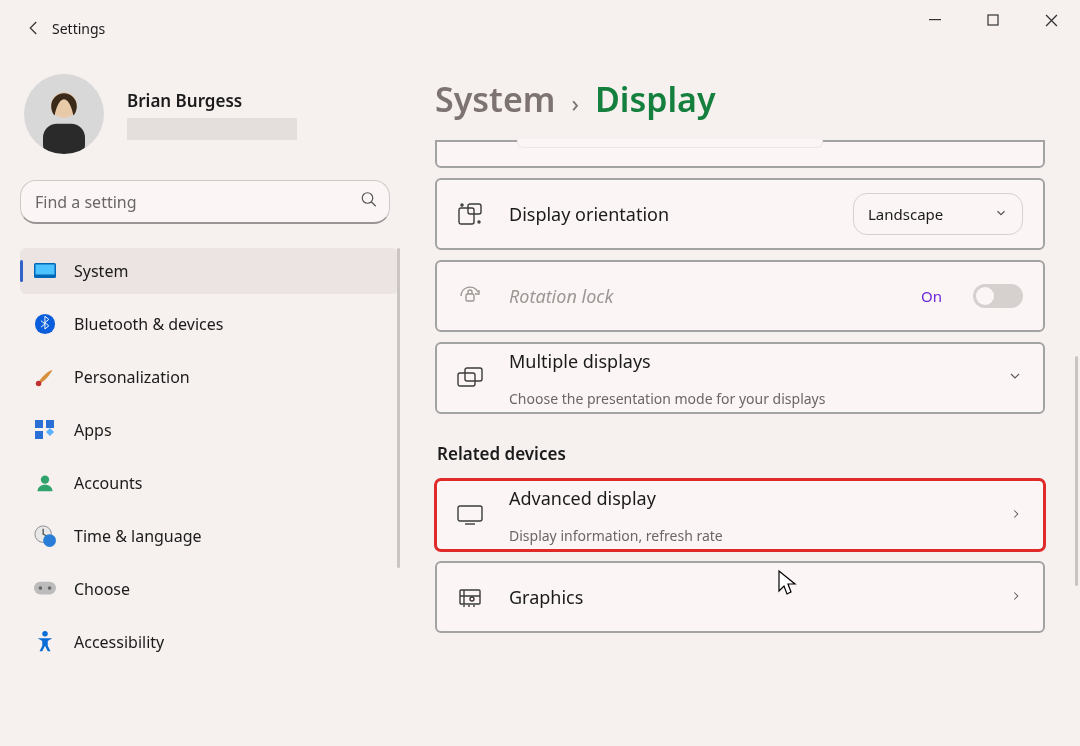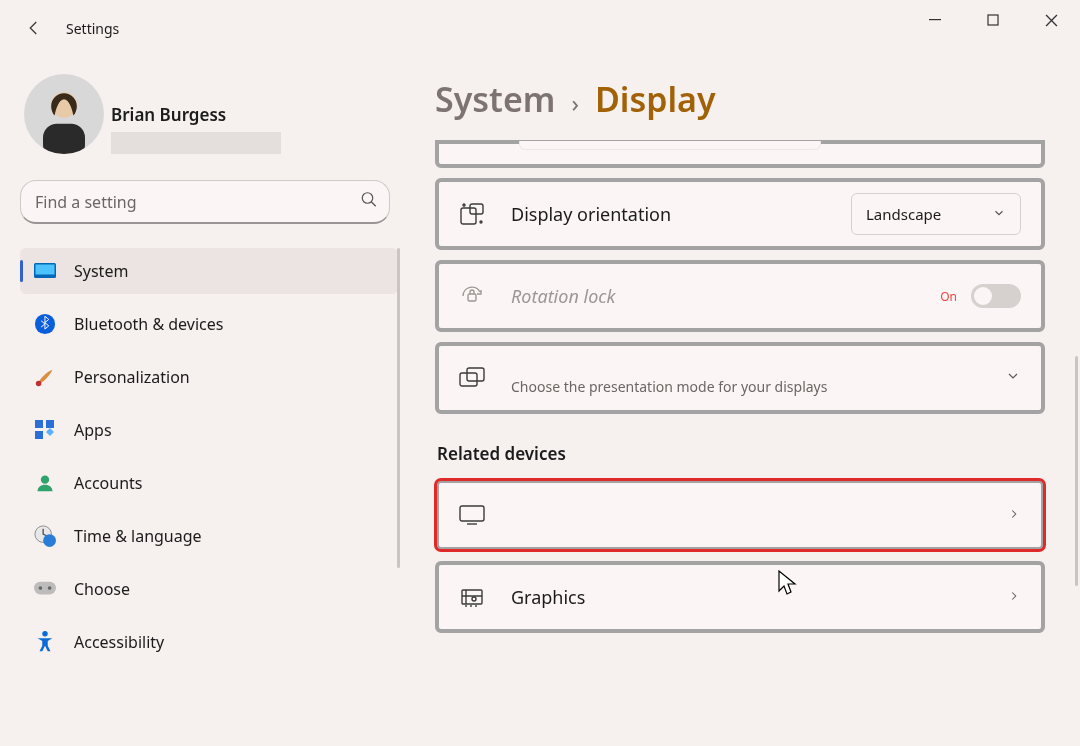--- a/index.html
+++ b/index.html
@@ -2,31 +2,31 @@
 <html><head>
 <meta charset="utf-8">
 <style>
   * { box-sizing: border-box; margin: 0; padding: 0; font-family: "Segoe UI", system-ui, sans-serif; }
   body { width: 1080px; height: 746px; background: #f6f0ef; overflow: hidden; color: #1b1b1b; }
   .window { width: 1080px; height: 746px; position: relative; }
 
   
   .titlebar { height: 56px; display: flex; align-items: center; padding: 0 0 0 20px; }
   .titlebar .back { width: 28px; height: 28px; display:flex; align-items:center; justify-content:center; color:#333; cursor:pointer; }
-  .titlebar .title { margin-left: 18px; font-size: 14px; color:#1b1b1b; }
+  .titlebar .title { margin-left: 4px; font-size: 14px; color:#1b1b1b; }
   .win-controls { position:absolute; top:0; right:0; display:flex; }
   .win-btn { width:58px; height:40px; display:flex; align-items:center; justify-content:center; color:#333; cursor:pointer; }
 
   
   .body { display:flex; height: calc(746px - 56px); }
   .sidebar { width: 400px; padding: 18px 10px 0 20px; }
   .content { flex:1; padding: 10px 35px 0 35px; position:relative; }
 
   
-  .user { display:flex; align-items:flex-end; gap:7px; margin-bottom: 26px; padding-left:4px; }
+  .user { display:flex; align-items:center; gap:23px; margin-bottom: 26px; padding-left:4px; }
   .avatar { width:80px; height:80px; border-radius:50%; background:#d8d8d8; display:flex; align-items:flex-end; justify-content:center; overflow:hidden; }
   .avatar svg { width:70px; height:70px; }
   .user-info { display:flex; flex-direction:column; }
   .user-name { font-weight:600; font-size:17px; }
   .user-email { width:170px; height:22px; background:#e4dedd; margin-top:6px; }
 
   
   .search-wrap { position:relative; width:370px; margin-bottom:24px; }
   .search-input { width:100%; height:44px; border:1px solid #cfc9c8; border-bottom:2px solid #9a9493; border-radius:16px; background:#fbf6f5; padding:0 42px 0 14px; font-size:16px; color:#5b5756; outline:none; }
   .search-input::placeholder { color:#6b6766; }
@@ -37,38 +37,38 @@
   .nav-scroll-thumb { position:absolute; right:-2px; top:0; width:3px; height:320px; background:#cac4c3; border-radius:2px; }
   .nav-item { display:flex; align-items:center; gap:18px; height:46px; padding:0 12px 0 14px; border-radius:6px; font-size:16px; cursor:pointer; margin-bottom:7px; }
   .nav-item.active { background:#ece4e2; position:relative; }
   .nav-item.active::before { content:""; position:absolute; left:0; top:12px; bottom:12px; width:3px; background:#3062c9; border-radius:2px; }
   .nav-item .ic { width:22px; height:22px; display:flex; align-items:center; justify-content:center; }
 
   
   .crumb { display:flex; align-items:baseline; gap:16px; margin-top:10px; margin-bottom:18px; }
   .crumb-system { font-size:34px; font-weight:600; color:#7d7472; }
   .crumb-sep { font-size:24px; color:#7d7472; font-weight:400; }
-  .crumb-display { font-size:34px; font-weight:600; color:#a16207; }
-
-  
-  .card { background:#fbf6f5; border:4px solid #a3a3a3; border-radius:6px; margin-bottom:10px; display:flex; align-items:center; padding:0 20px; min-height:72px; }
+  .crumb-display { font-size:34px; font-weight:600; color:#15803d; }
+
+  
+  .card { background:#fbf6f5; border:2px solid #a3a3a3; border-radius:6px; margin-bottom:10px; display:flex; align-items:center; padding:0 20px; min-height:72px; }
   .card-top-stub { height:28px; min-height:28px; padding:0; margin-bottom:10px; border-top-left-radius:0; border-top-right-radius:0; position:relative; }
   .card-top-stub::after { content:""; position:absolute; left:80px; right:220px; top:-3px; height:8px; border:1px solid #ece7e5; border-top:none; border-radius:0 0 6px 6px; background:#fbf6f5; }
   .card .ic { width:26px; height:26px; display:flex; align-items:center; justify-content:center; color:#3b3b3b; margin-right:26px; }
   .card-title { font-size:18px; color:#1b1b1b; }
   .card-sub { font-size:14px; color:#6c6664; margin-top:16px; }
   .card-body { flex:1; }
   .card.disabled .ic, .card.disabled .card-title { color:#9d9694;font-style:italic; }
 
-  .select { border:1px solid #d6d0cf; border-radius:6px; background:#fbf6f5; height:42px; min-width:170px; display:flex; align-items:center; justify-content:space-between; padding:0 14px; font-size:15px; cursor:pointer; }
+  .select { border:1px solid #d6d0cf; border-radius:14px; background:#fbf6f5; height:42px; min-width:170px; display:flex; align-items:center; justify-content:space-between; padding:0 14px; font-size:15px; cursor:pointer; }
   .chev-s { color:#555; }
 
   .toggle { width:50px; height:24px; border-radius:12px; background:#d6d0cf; position:relative; }
   .toggle::after { content:""; position:absolute; left:3px; top:3px; width:18px; height:18px; border-radius:50%; background:#fbf6f5; }
-  .toggle-label { font-size:12px; margin-right:14px; color:#ef4444;}
+  .toggle-label { font-size:15px; margin-right:31px; color:#6d28d9;}
 
   .chevron-right, .chevron-down-sm { color:#5d5957; }
   .expand { margin-left:auto; }
 
   .section-heading { font-size:17px; font-weight:600; margin:28px 0 14px 2px; }
 
   .highlight { outline:3px solid #e02a2a; outline-offset:-2px; position:relative; }
   .cursor { position:absolute; left:778px; top:570px; pointer-events:none; }
 
   
@@ -260,38 +260,43 @@
       </div>
 
       <div class="card">
         <span class="ic">
           <svg width="26" height="22" viewBox="0 0 26 22" fill="none" stroke="currentColor" stroke-width="1.4">
               <rect x="1" y="6" width="17" height="13" rx="2"></rect>
               <rect x="8" y="1" width="17" height="13" rx="2"></rect>
             </svg>
         </span>
         <div class="card-body">
+          <div class="card-title">Multiple displays</div>
           <div class="card-sub">Choose the presentation mode for your displays</div>
         </div>
         <span class="expand chevron-down-sm">
           <svg width="16" height="16" viewBox="0 0 24 24" fill="none" stroke="currentColor" stroke-width="1.8">
               <path d="M6 9l6 6 6-6"></path>
             </svg>
         </span>
       </div>
 
       <div class="section-heading">Related devices</div>
 
       <div class="card highlight">
         <span class="ic">
           <svg width="26" height="20" viewBox="0 0 26 20" fill="none" stroke="currentColor" stroke-width="1.4">
               <rect x="1" y="1" width="24" height="15" rx="2"></rect>
               <path d="M8 19h10"></path>
             </svg>
         </span>
+        <div class="card-body">
+          <div class="card-title">Advanced display</div>
+          <div class="card-sub">Display information, refresh rate</div>
+        </div>
         <span class="expand chevron-right">
           <svg width="14" height="14" viewBox="0 0 24 24" fill="none" stroke="currentColor" stroke-width="1.8">
               <path d="M9 6l6 6-6 6"></path>
             </svg>
         </span>
       </div>
 
       <div class="card">
         <span class="ic">
           <svg width="26" height="20" viewBox="0 0 26 20" fill="none" stroke="currentColor" stroke-width="1.4">

